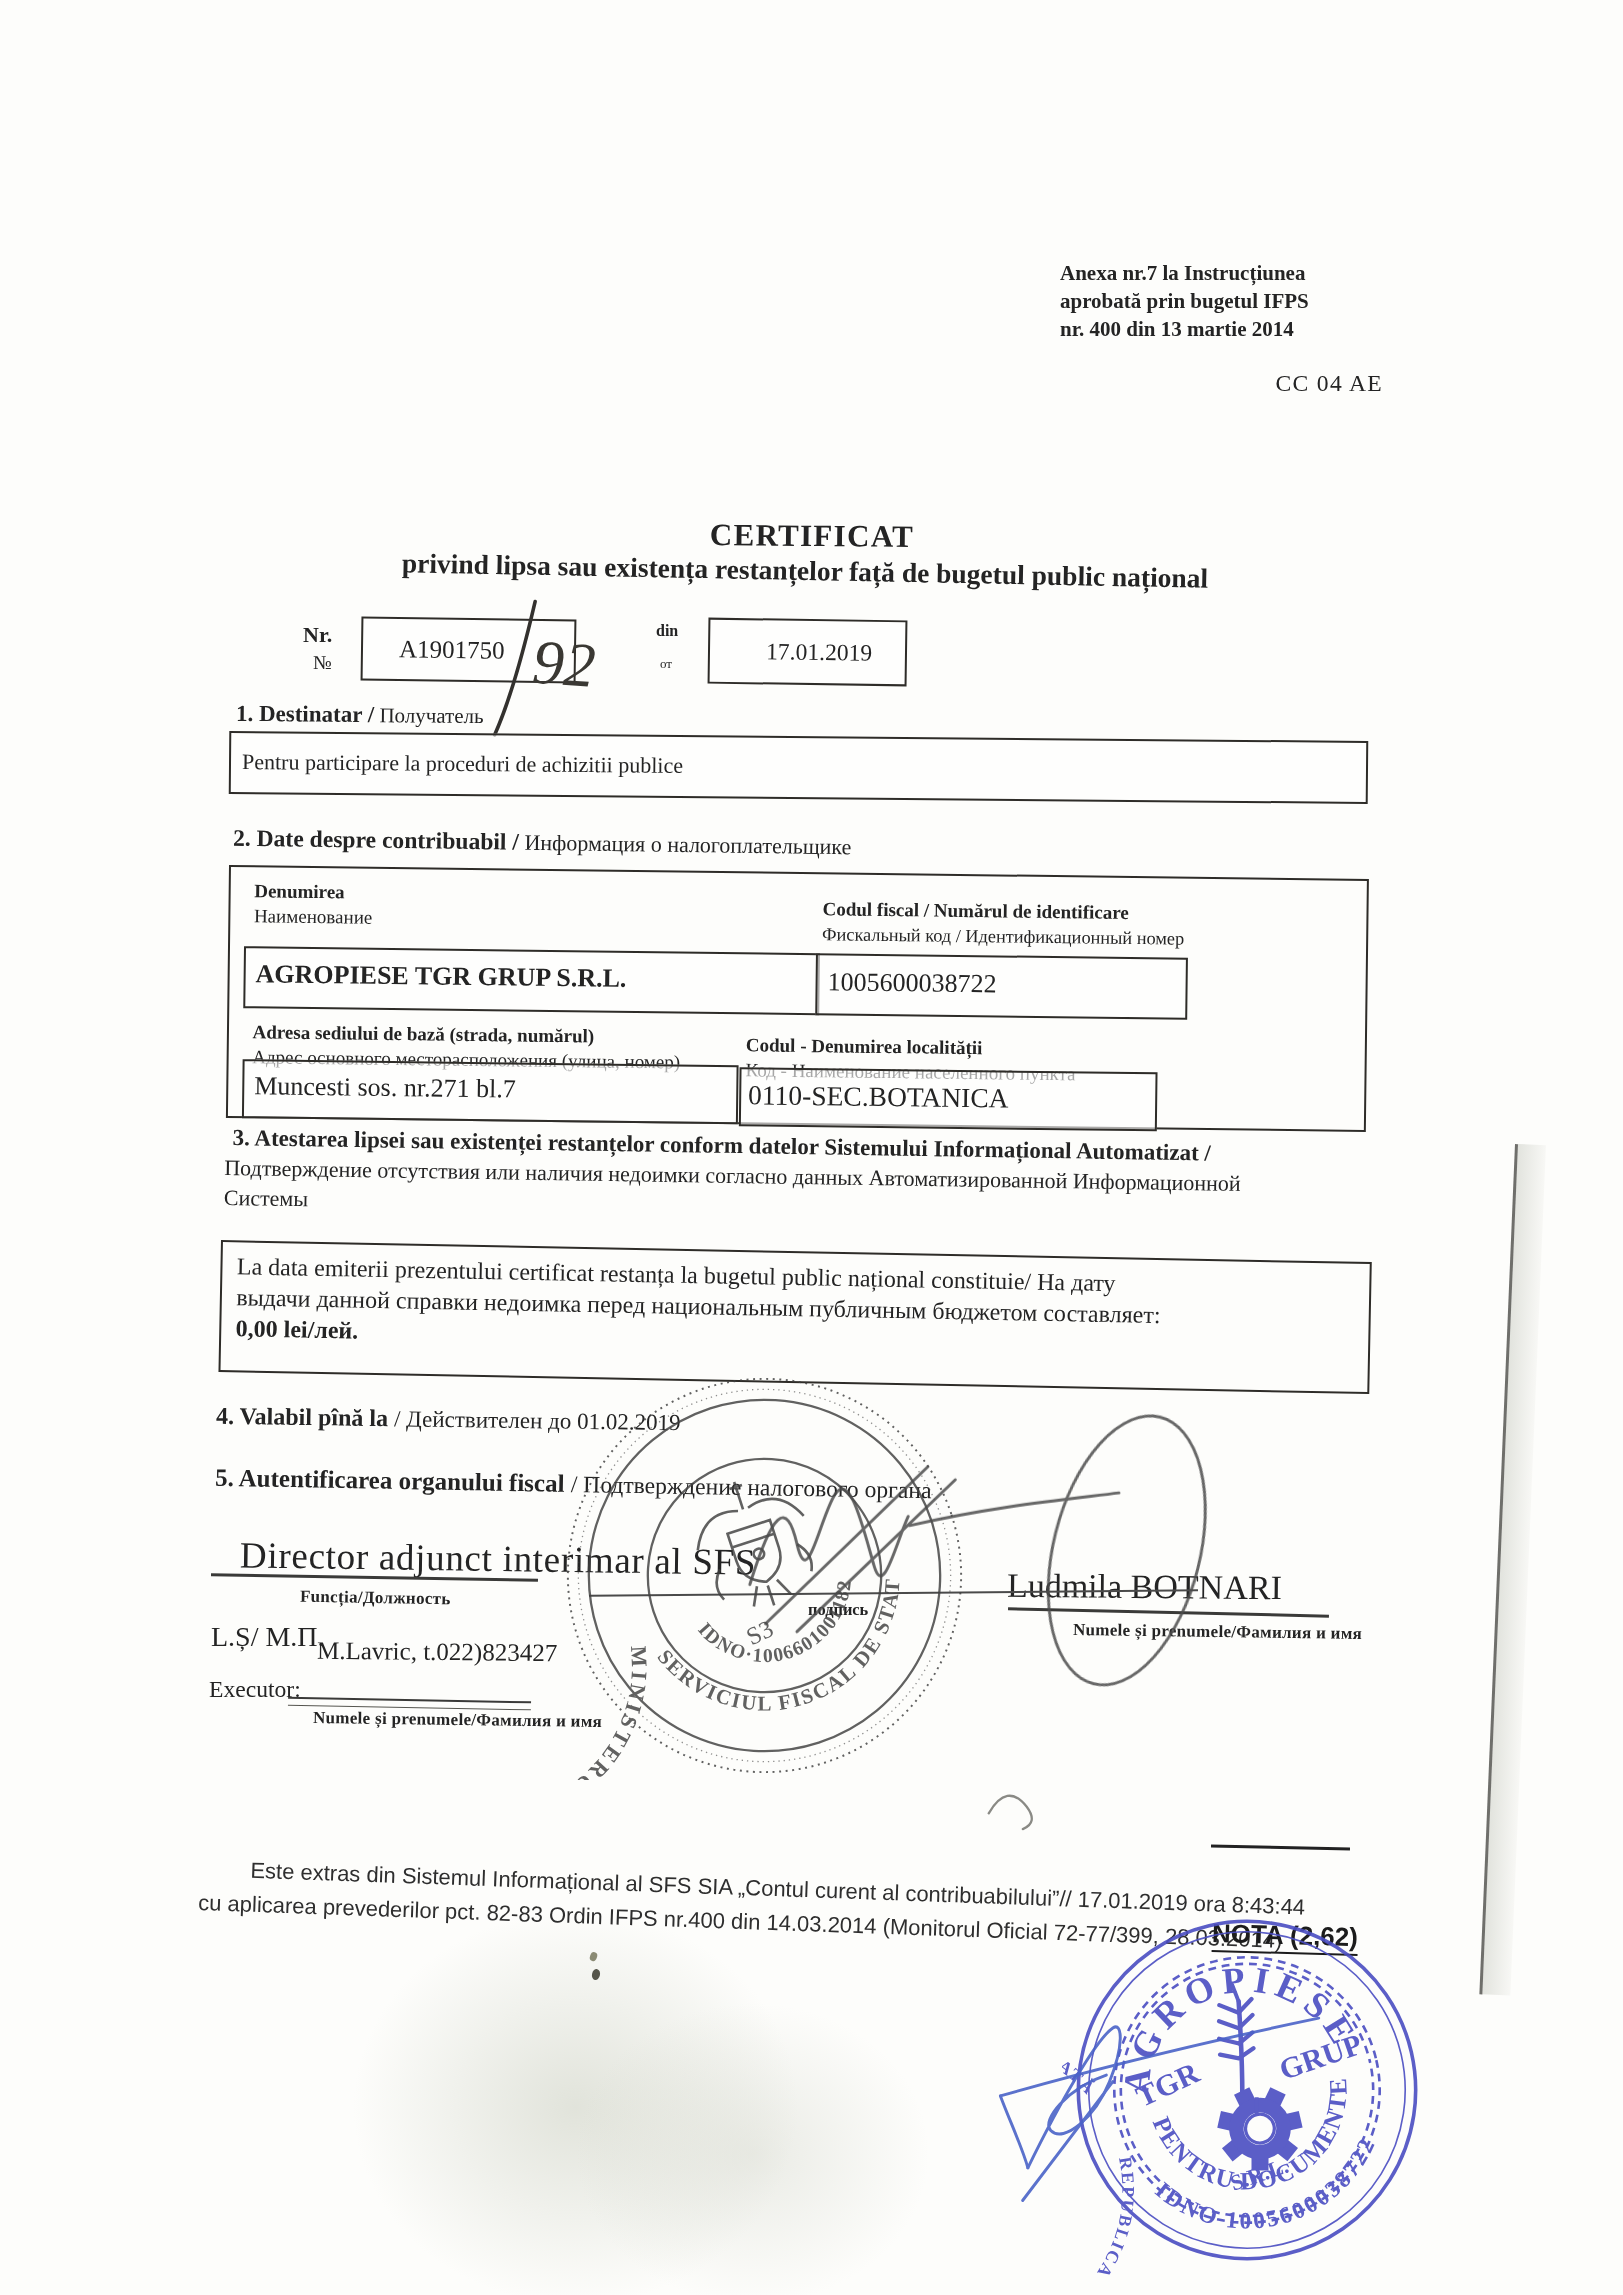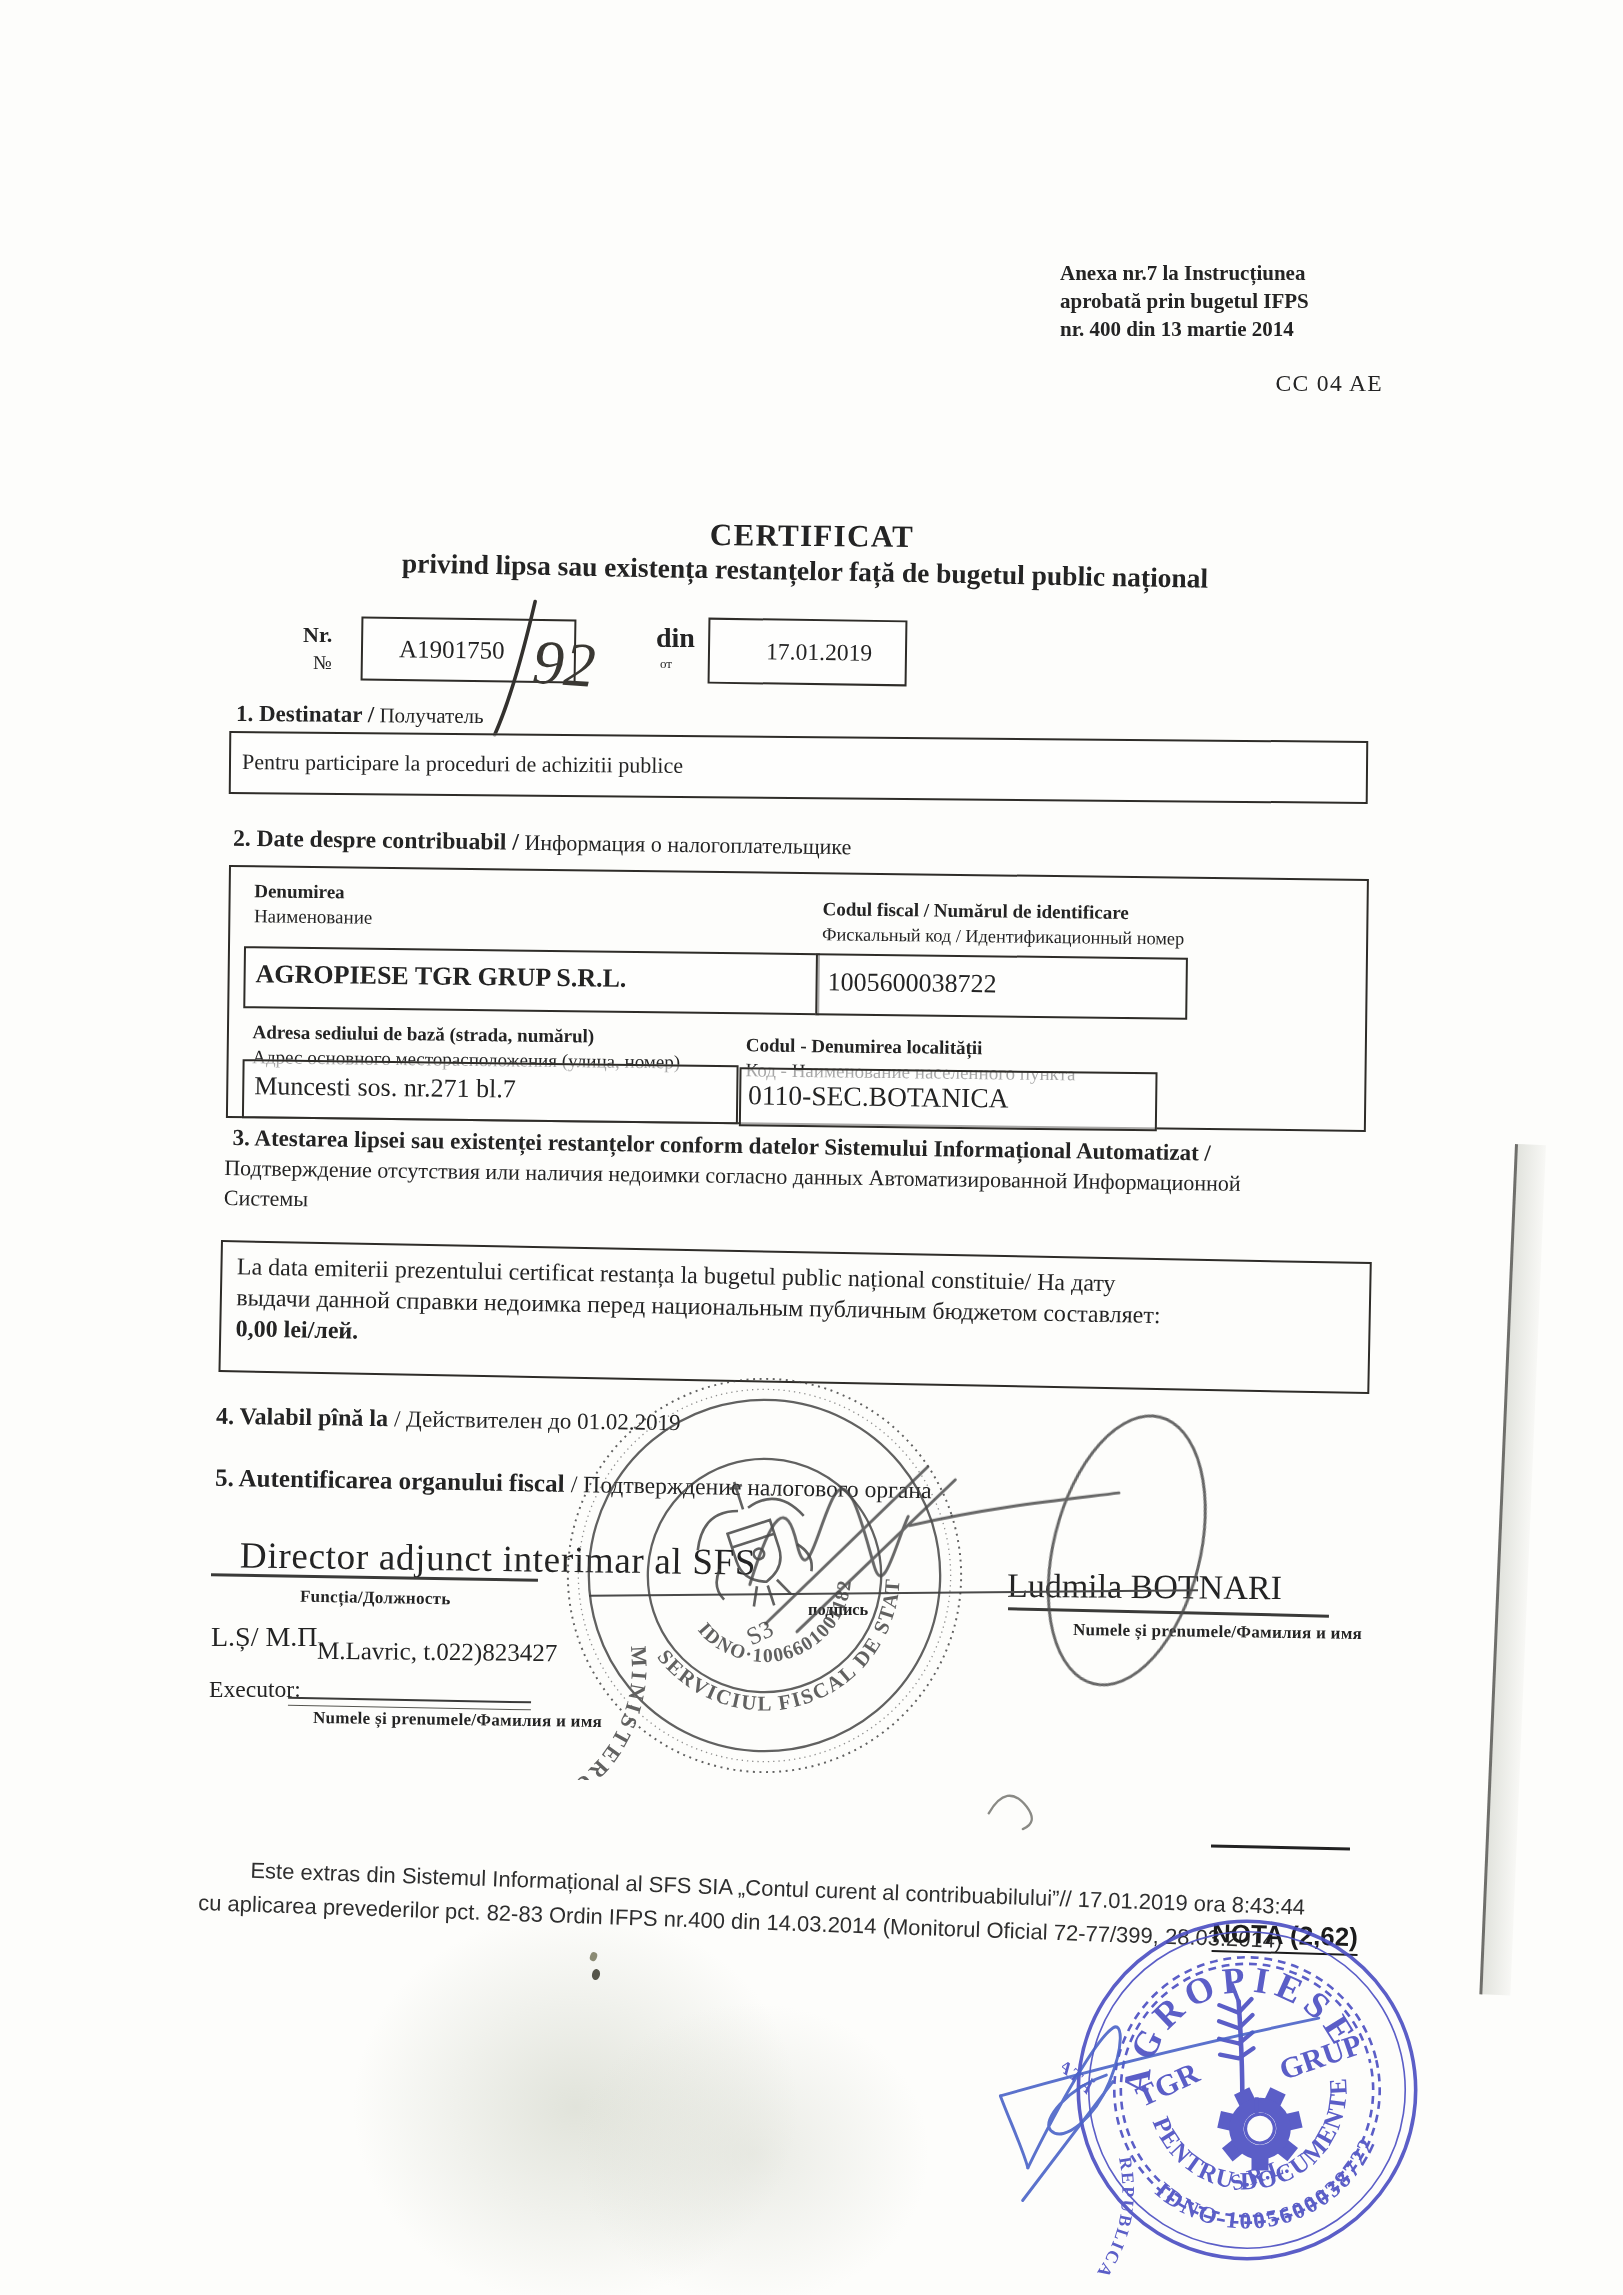--- a/index.html
+++ b/index.html
@@ -35,21 +35,21 @@
   <div class="abs b" style="left:98px;top:555px;width:1414px;text-align:center;font-size:27.5px;transform:rotate(1.1deg);">privind lipsa sau existența restanțelor față de bugetul public național</div>
 
   <div class="abs b" style="left:303px;top:622px;font-size:22px;">Nr.</div>
   <div class="abs" style="left:313px;top:652px;font-size:19.6px;">№</div>
   <div class="abs bx" style="left:361px;top:618px;width:211px;height:60px;transform:rotate(.8deg);"></div>
   <div class="abs" style="left:399px;top:636px;font-size:25px;transform:rotate(.8deg);">A1901750</div>
   <svg class="abs" style="left:458px;top:583px;" width="183" height="177" viewBox="0 0 280 270">
     <path d="M118,28 C104,88 84,170 56,232" stroke="#33312e" stroke-width="5.5" fill="none" stroke-linecap="round"></path>
     <text x="112" y="152" font-size="96" font-style="italic" fill="#3a3833" transform="rotate(4 112 152)">92</text>
   </svg>
-  <div class="abs b" style="left:656px;top:622px;font-size:28px;">din</div>
+  <div class="abs b" style="left:656px;top:622px;font-size:16px;">din</div>
   <div class="abs" style="left:660px;top:656px;font-size:13px;">от</div>
   <div class="abs bx" style="left:708px;top:619px;width:195px;height:62px;transform:rotate(.8deg);"></div>
   <div class="abs" style="left:766px;top:639px;font-size:23.6px;transform:rotate(.8deg);">17.01.2019</div>
 
   <div class="abs" style="left:236px;top:702px;font-size:23px;transform:rotate(.5deg);">
     <span class="b">1. Destinatar /</span><span style="font-size:21px;"> Получатель</span>
   </div>
   <div class="abs bx" style="left:229px;top:736px;width:1135px;height:59px;transform:rotate(.5deg);"></div>
   <div class="abs" style="left:242px;top:751px;font-size:22px;transform:rotate(.5deg);">Pentru participare la proceduri de achizitii publice</div>
 

